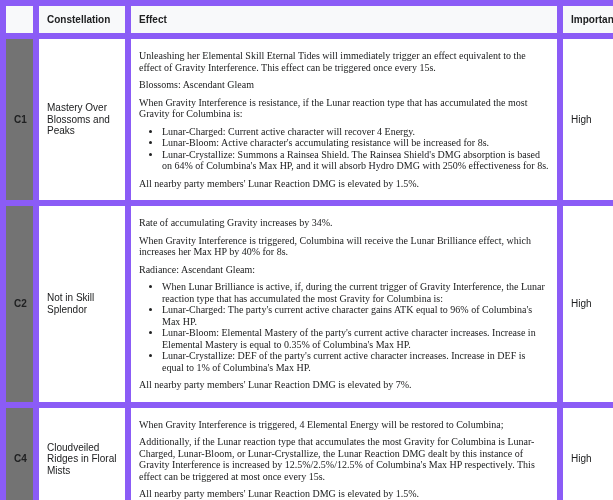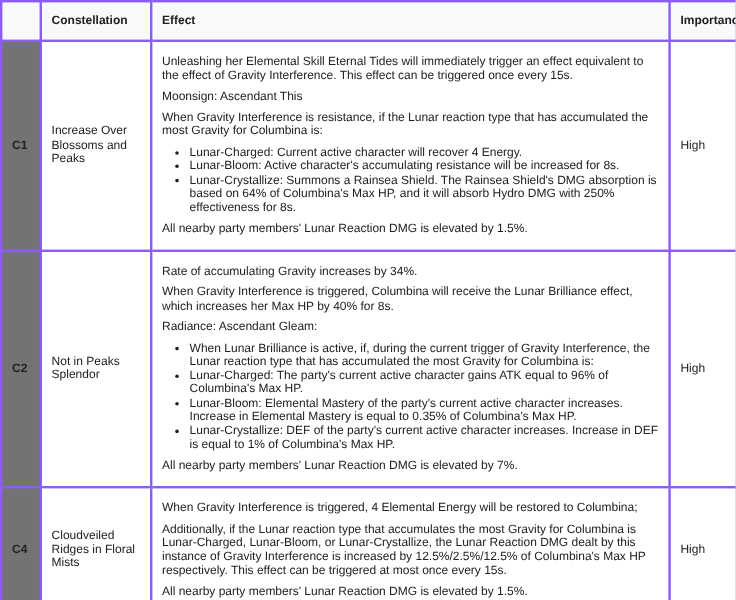--- a/index.html
+++ b/index.html
@@ -17,21 +17,21 @@
   }
   table.constellation-table {
     width: 613px;
     border-collapse: collapse;
     table-layout: fixed;
     font-size: 10px;
     line-height: 1.15;
   }
   table.constellation-table th,
   table.constellation-table td {
-    border: 2px solid #8b5cf6;
+    border: 6px solid #8b5cf6;
     box-sizing: border-box;
     vertical-align: middle;
     text-align: left;
   }
   thead th {
     background: #f8f9fa;
     font-weight: bold;
     height: 33px;
     padding: 5px 8px;
     font-size: 10px;
@@ -39,20 +39,21 @@
   td.cell-id {
     background: #737373;
     font-weight: bold;
     padding: 5px 8px;
   }
   td.cell-constellation {
     padding: 5px 8px;
   }
   td.cell-effect {
     padding: 5px 8px;
+    font-family: Liberation Serif, serif;
   }
   td.cell-importance {
     padding: 5px 8px;
   }
   td.cell-effect p {
     margin: 6px 0;
   }
   td.cell-effect ul {
     margin: 6px 0;
     padding-left: 23px;
@@ -81,37 +82,37 @@
       <tr>
         <th></th>
         <th>Constellation</th>
         <th>Effect</th>
         <th>Importance</th>
       </tr>
     </thead>
     <tbody>
         <tr class="row-0">
           <td class="cell-id">C1</td>
-          <td class="cell-constellation">Increase Over Blossoms and Peaks</td>
+          <td class="cell-constellation">Mastery Over Blossoms and Peaks</td>
           <td class="cell-effect">
             <p>Unleashing her Elemental Skill Eternal Tides will immediately trigger an effect equivalent to the effect of Gravity Interference. This effect can be triggered once every 15s.</p>
-            <p>Moonsign: Ascendant This</p>
+            <p>Blossoms: Ascendant Gleam</p>
             <p>When Gravity Interference is resistance, if the Lunar reaction type that has accumulated the most Gravity for Columbina is:</p>
             <ul>
               <li>Lunar-Charged: Current active character will recover 4 Energy.</li>
               <li>Lunar-Bloom: Active character's accumulating resistance will be increased for 8s.</li>
               <li>Lunar-Crystallize: Summons a Rainsea Shield. The Rainsea Shield's DMG absorption is based on 64% of Columbina's Max HP, and it will absorb Hydro DMG with 250% effectiveness for 8s.</li>
             </ul>
             <p>All nearby party members' Lunar Reaction DMG is elevated by 1.5%.</p>
           </td>
           <td class="cell-importance">High</td>
         </tr>
         <tr class="row-1">
           <td class="cell-id">C2</td>
-          <td class="cell-constellation">Not in Peaks Splendor</td>
+          <td class="cell-constellation">Not in Skill Splendor</td>
           <td class="cell-effect">
             <p>Rate of accumulating Gravity increases by 34%.</p>
             <p>When Gravity Interference is triggered, Columbina will receive the Lunar Brilliance effect, which increases her Max HP by 40% for 8s.</p>
             <p>Radiance: Ascendant Gleam:</p>
             <ul>
               <li>When Lunar Brilliance is active, if, during the current trigger of Gravity Interference, the Lunar reaction type that has accumulated the most Gravity for Columbina is:</li>
               <li>Lunar-Charged: The party's current active character gains ATK equal to 96% of Columbina's Max HP.</li>
               <li>Lunar-Bloom: Elemental Mastery of the party's current active character increases. Increase in Elemental Mastery is equal to 0.35% of Columbina's Max HP.</li>
               <li>Lunar-Crystallize: DEF of the party's current active character increases. Increase in DEF is equal to 1% of Columbina's Max HP.</li>
             </ul>

